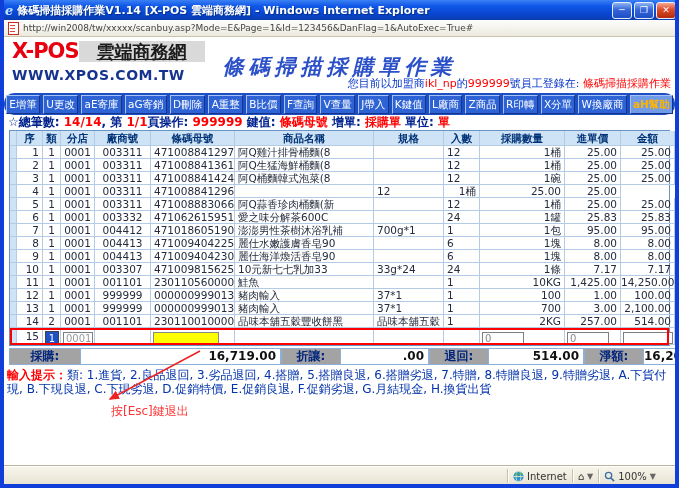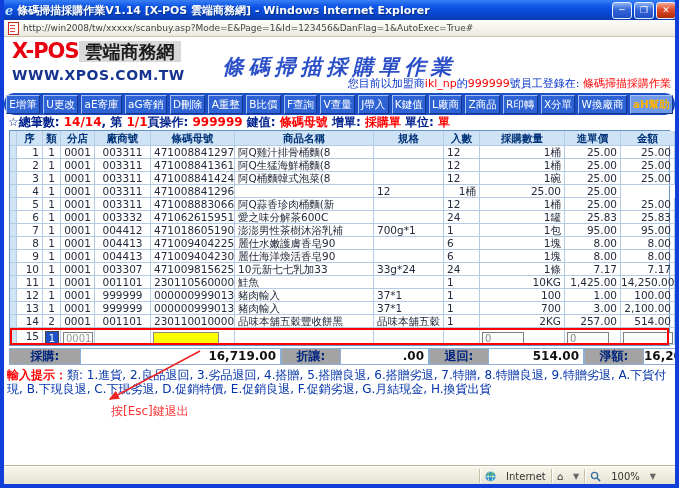--- a/index.html
+++ b/index.html
@@ -21,21 +21,21 @@
     padding:0 4px;border-bottom:1px solid #c9c4ae;}
   .page-ico{width:9px;height:11px;background:#fff;border:1px solid #cc2a1a;margin-right:4px;position:relative;flex:none;}
   .page-ico:before{content:"";position:absolute;left:1px;top:2px;width:5px;height:1px;background:#d44;box-shadow:0 3px 0 #d44,0 6px 0 #d44;}
   .url-text{font-size:9px;color:#444;white-space:nowrap;overflow:hidden;}
   
   .page{position:relative;height:448px;display:flex;flex-direction:column;background:#fff;}
   
   .pagehead{height:56px;position:relative;flex:none;}
   .logo{position:absolute;left:8px;top:3px;line-height:22px;}
   .logo-xpos{color:#e80010;font-weight:bold;font-size:21px;letter-spacing:-1px;}
-  .logo-cn{color:#1b1b1b;font-weight:bold;font-size:18px;background:#d9d9d9;padding:0 6px;}
+  .logo-cn{color:#1b1b1b;font-weight:bold;font-size:18px;background:#d9d9d9;padding:0 18px;text-decoration:underline;}
   .logo-www{color:#16348f;font-weight:bold;font-size:14px;letter-spacing:.5px;}
   .big-title{position:absolute;left:0;right:0;top:16px;text-align:center;color:#2b50c8;font-size:21px;font-weight:bold;
     font-family:"DejaVu Serif",serif;font-style:italic;letter-spacing:5px;}
   .login-line{position:absolute;right:4px;bottom:2px;font-size:11px;color:#0433cc;white-space:nowrap;}
   .red{color:#f00;}
   
   .toolbar{height:22px;flex:none;background:#1c4fc4;display:flex;align-items:center;padding:0 2px;gap:3px;border-radius:10px;}
   .tbtn{flex:1 1 auto;height:17px;line-height:16px;text-align:center;font-size:10.5px;color:#fff;white-space:nowrap;
     background:#2e63d6;border-top:1px solid #a6c0f4;border-left:1px solid #a6c0f4;
     border-right:1px solid #16348c;border-bottom:1px solid #16348c;cursor:pointer;padding:0 2px;}
@@ -69,21 +69,21 @@
     padding-right:4px;flex:none;box-sizing:border-box;}
   
   .hints{flex:none;margin-top:3px;padding:0 3px;font-size:12px;line-height:14px;color:#0434aa;}
   .hint-prefix{color:#f00;font-weight:bold;margin-top:24px;}
   .esc-note{position:absolute;left:107px;top:366px;font-size:12px;color:#f33;}
   .annot-svg{position:absolute;left:0;top:308px;width:300px;height:70px;pointer-events:none;}
   .spacer{flex:1 1 auto;}
   
   .statusbar{flex:none;height:18px;background:linear-gradient(180deg,#f7f5ec,#e7e3d2);
     border-top:1px solid #fff;box-shadow:0 -1px 0 #b9b49c;display:flex;align-items:center;font-size:10px;color:#333;}
-  .sseg{height:14px;display:flex;align-items:center;padding:0 5px;border-left:1px solid #c5c0a8;box-shadow:inset 1px 0 0 #fff;gap:10px;}
+  .sseg{height:14px;display:flex;align-items:center;padding:0 5px;border-left:1px solid #c5c0a8;box-shadow:inset 1px 0 0 #fff;gap:3px;}
   .sseg .car{color:#666;font-size:8px;}
   .grip{width:14px;height:14px;flex:none;}
 </style>
 </head>
 <body>
 
 <div id="window">
 
   <div class="titlebar">
     <span class="ie-ico">e</span>

